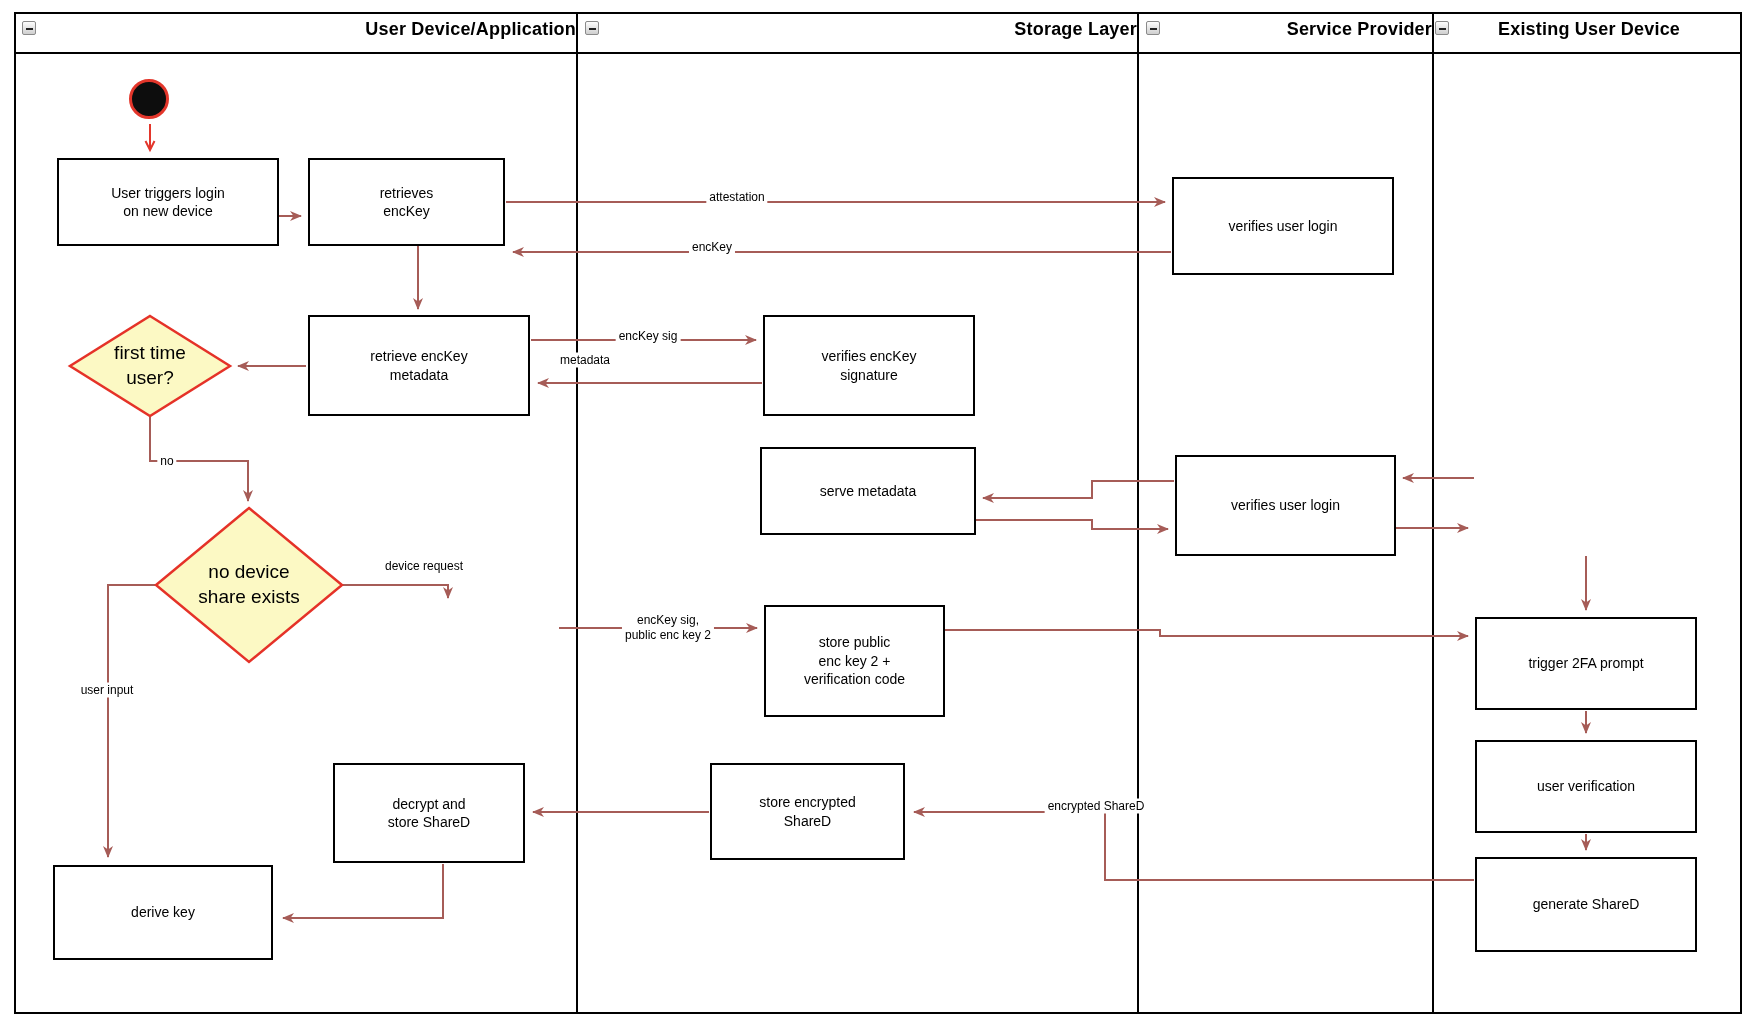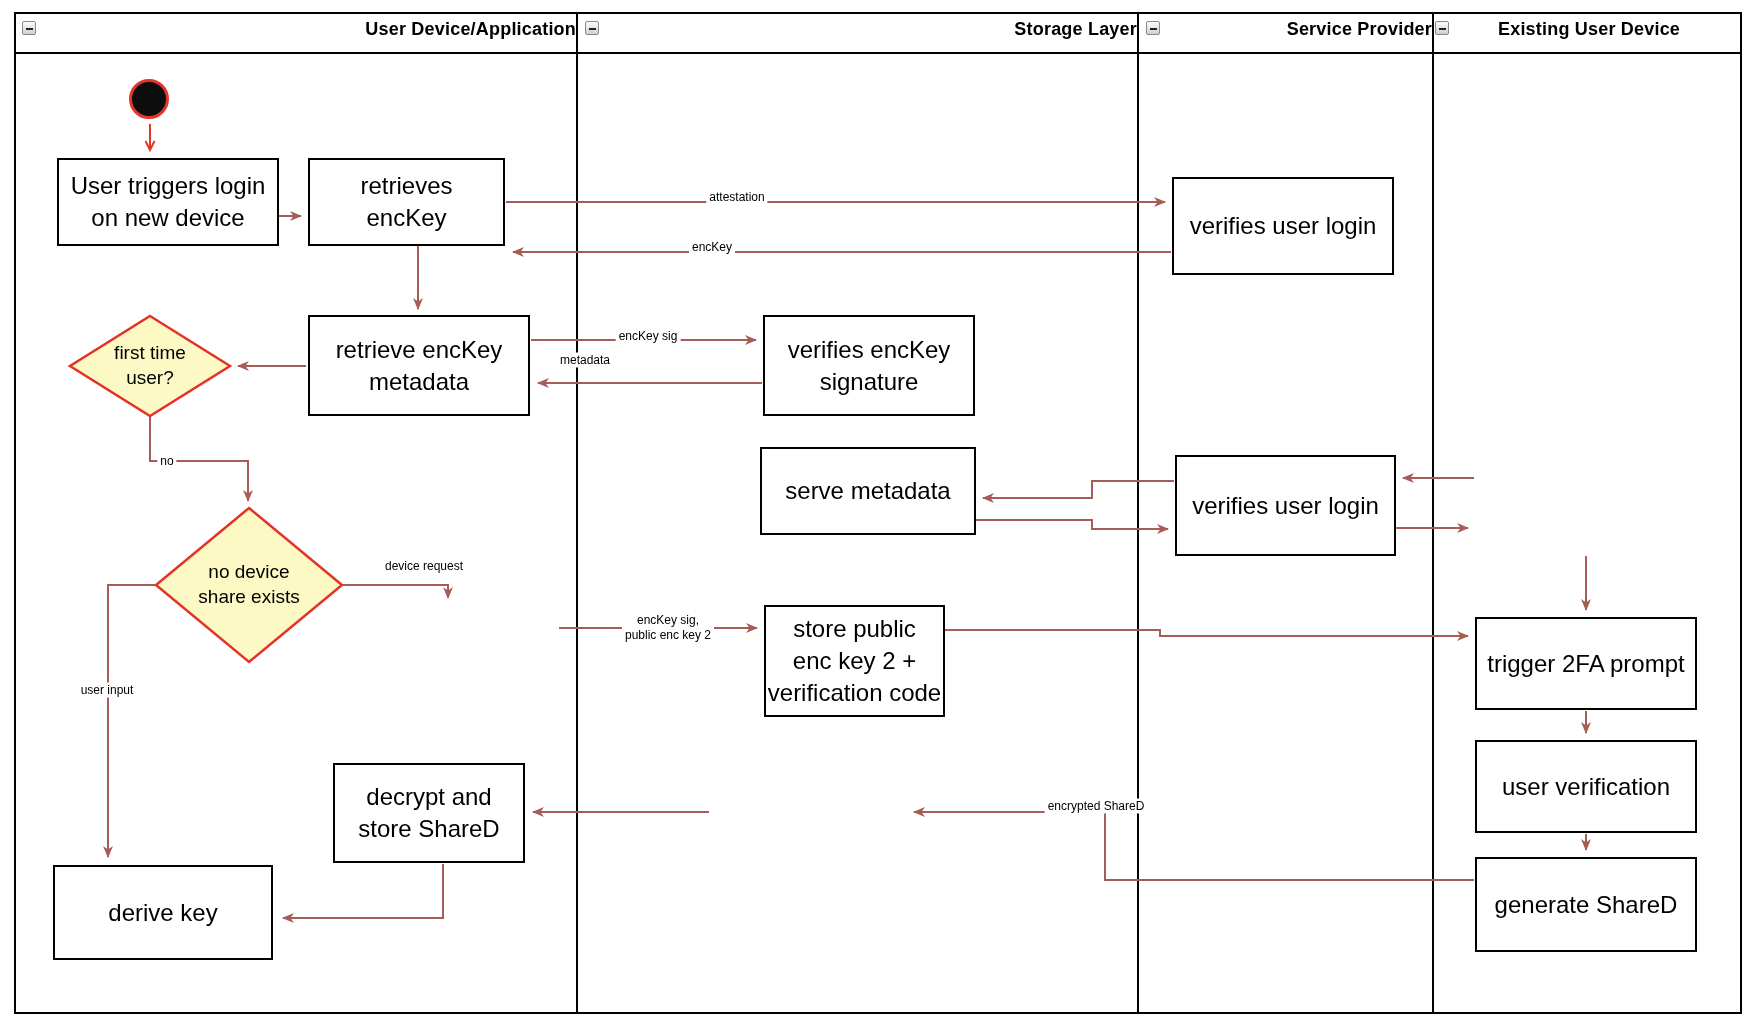--- a/index.html
+++ b/index.html
@@ -19,21 +19,21 @@
     border:1px solid #8a8a8a; border-radius:2px;
     background:linear-gradient(#fdfdfd,#cfcfcf);
   }
   .collapse-icon::after {
     content:""; position:absolute; left:3px; top:6px; width:7px; height:2px;
     background:#222;
   }
   .box {
     position:absolute; box-sizing:border-box; background:#fff;
     border:2px solid #000; display:flex; align-items:center; justify-content:center;
-    text-align:center; font-size:24px; line-height:1.32; white-space:pre-line;
+    text-align:center; font-size:14px; line-height:1.32; white-space:pre-line;
   }
   .diamond-label {
     position:absolute; display:flex; align-items:center; justify-content:center;
     text-align:center; font-size:19px; line-height:1.3; white-space:pre-line;
   }
   .elabel {
     position:absolute; transform:translate(-50%,-50%); background:#fff;
     padding:0 3px; font-size:12px; line-height:1.25; white-space:pre-line;
     text-align:center;
   }
@@ -120,20 +120,22 @@
   <div class="box" style="left:333px;top:763px;width:192px;height:100px;">decrypt and
 store ShareD</div>
   <div class="box" style="left:53px;top:865px;width:220px;height:95px;">derive key</div>
 
   <div class="box" style="left:763px;top:315px;width:212px;height:101px;">verifies encKey
 signature</div>
   <div class="box" style="left:760px;top:447px;width:216px;height:88px;">serve metadata</div>
   <div class="box" style="left:764px;top:605px;width:181px;height:112px;">store public
 enc key 2 +
 verification code</div>
+  <div class="box" style="left:710px;top:763px;width:195px;height:97px;">store encrypted
+ShareD</div>
 
   <div class="box" style="left:1172px;top:177px;width:222px;height:98px;">verifies user login</div>
   <div class="box" style="left:1175px;top:455px;width:221px;height:101px;">verifies user login</div>
 
   <div class="box" style="left:1475px;top:617px;width:222px;height:93px;">trigger 2FA prompt</div>
   <div class="box" style="left:1475px;top:740px;width:222px;height:93px;">user verification</div>
   <div class="box" style="left:1475px;top:857px;width:222px;height:95px;">generate ShareD</div>
 
   <div class="elabel" style="left:737px;top:197px;">attestation</div>
   <div class="elabel" style="left:712px;top:247px;">encKey</div>

